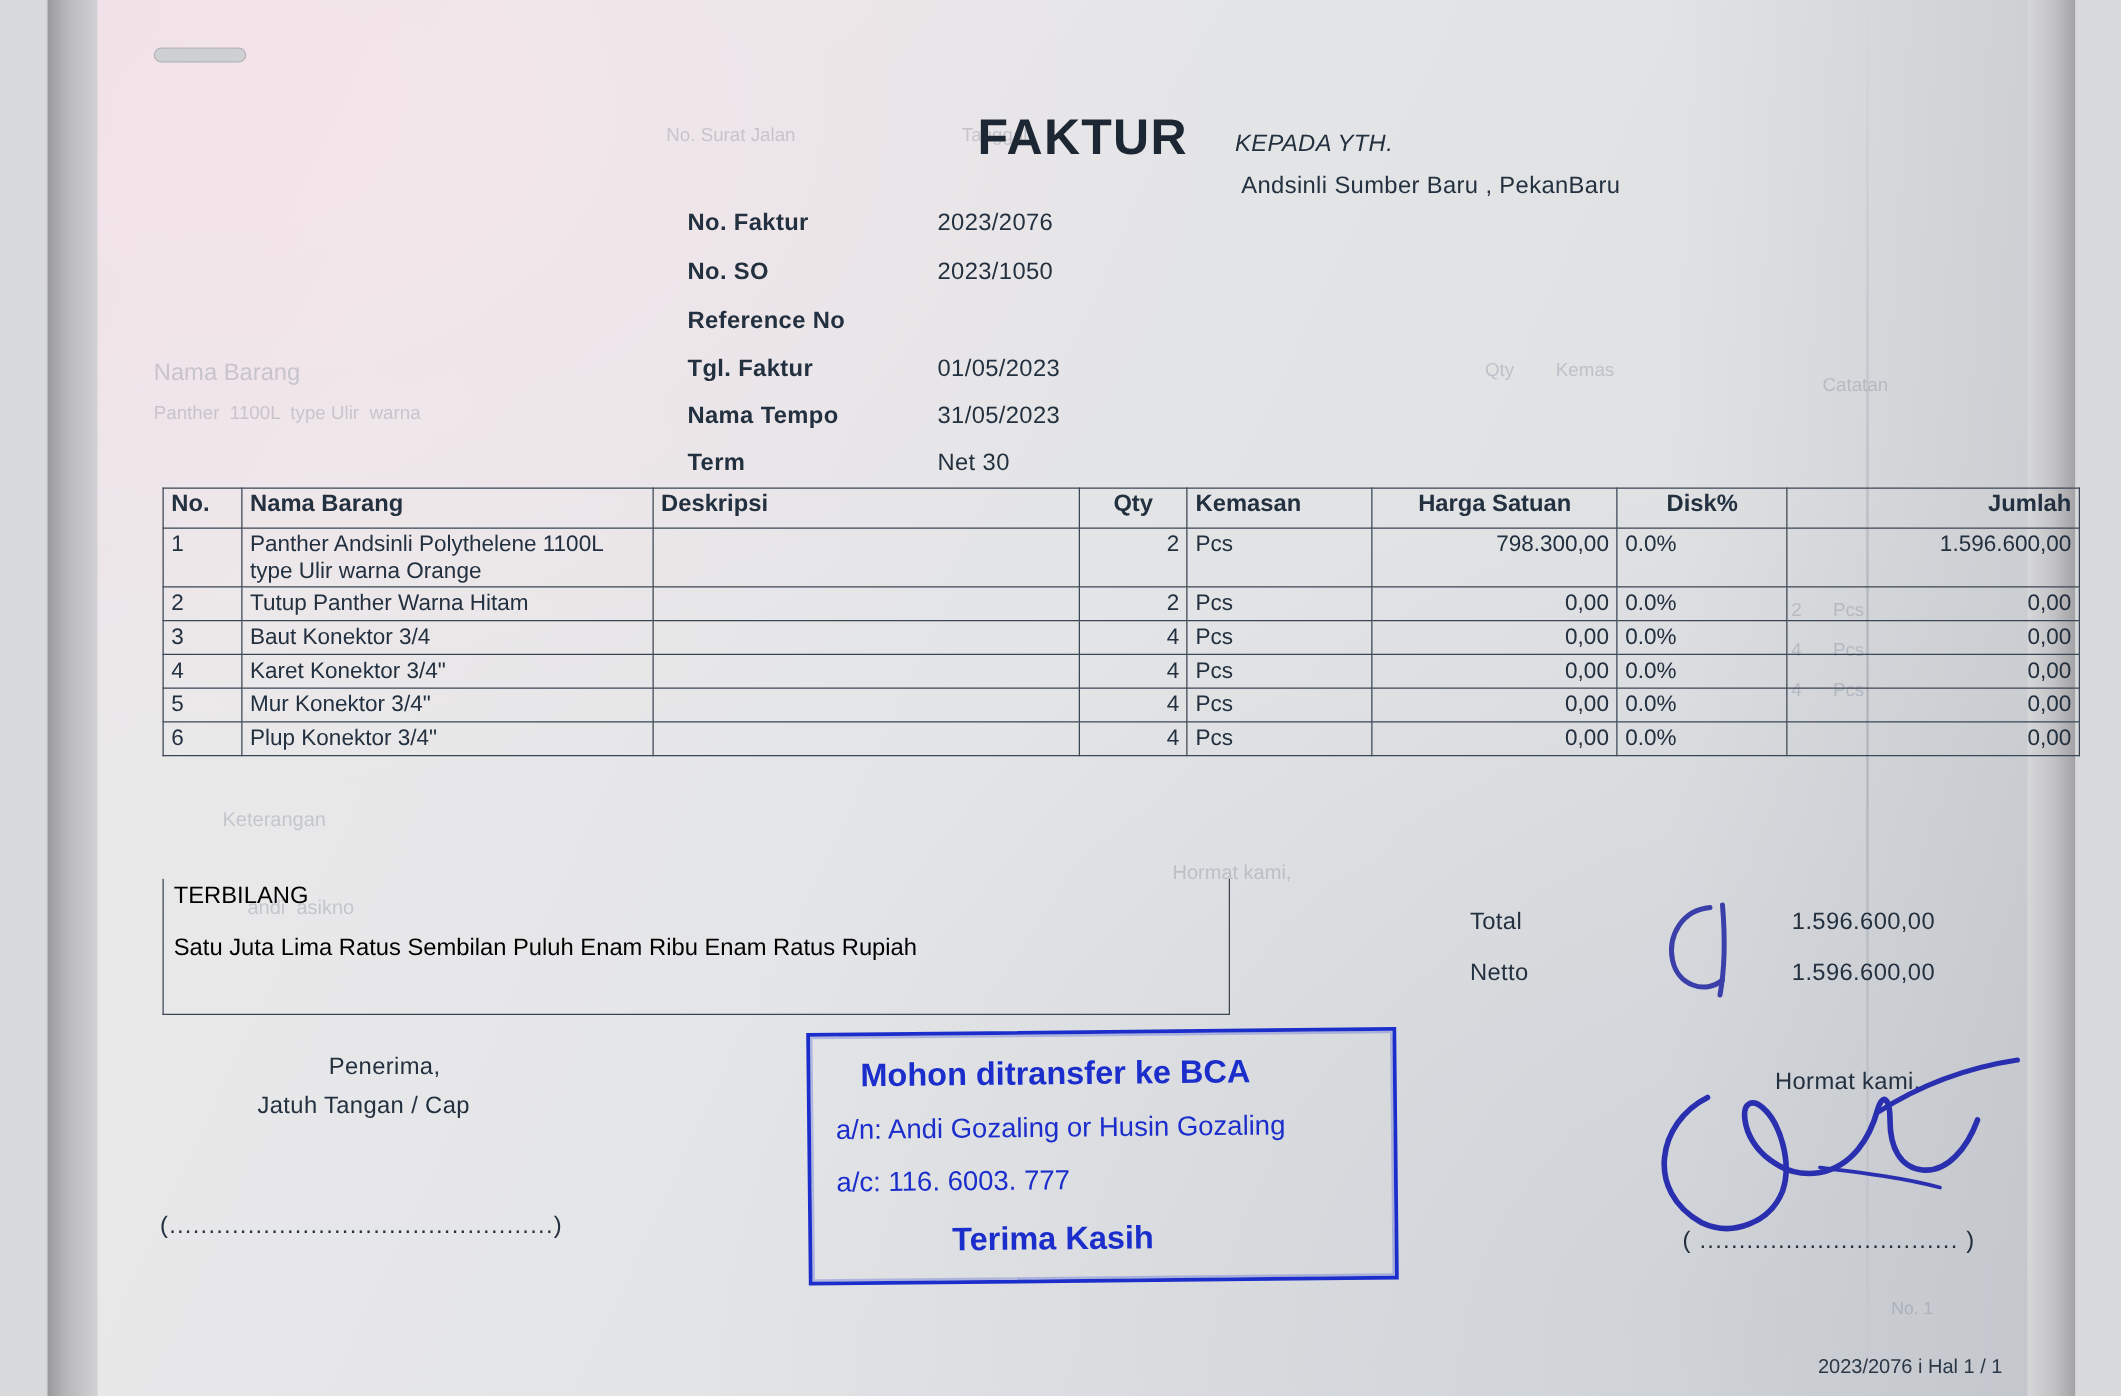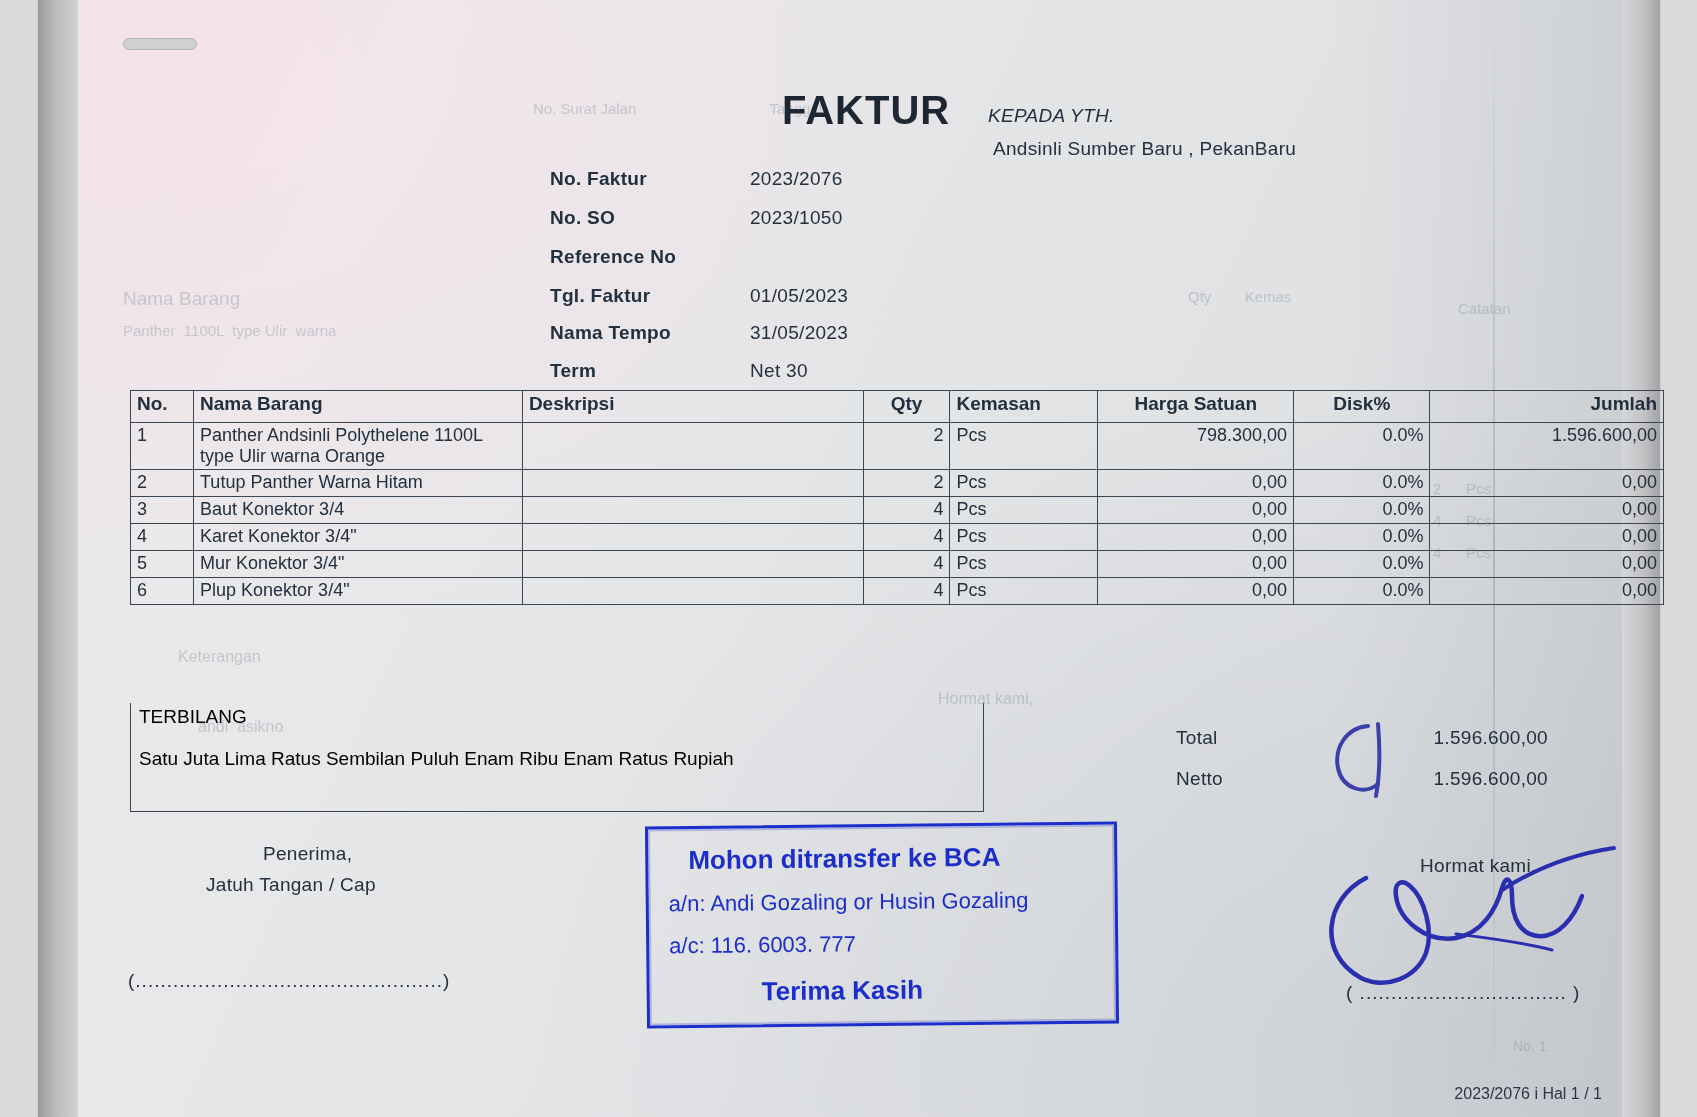--- a/index.html
+++ b/index.html
@@ -111,21 +111,21 @@
     font-size: 19px;
     height: 27px;
     text-align: left;
   }
   .c-no      { width: 52px; }
   .c-nama    { width: 338px; }
   .c-desk    { width: 352px; }
   .c-qty     { width: 78px; text-align: right; }
   .c-kem     { width: 140px; }
   .c-harga   { width: 192px; text-align: right; }
-  .c-disk    { width: 130px; text-align: right; }
+  .c-disk    { width: 130px; }
   .c-jum     { width: 232px; text-align: right; }
   th.c-qty, th.c-harga, th.c-disk { text-align: center; }
   th.c-jum { text-align: right; }
   .row-line td { height: 22px; }
 
   
   .terbilang-box {
     position: absolute;
     left: 92px;
     top: 703px;

